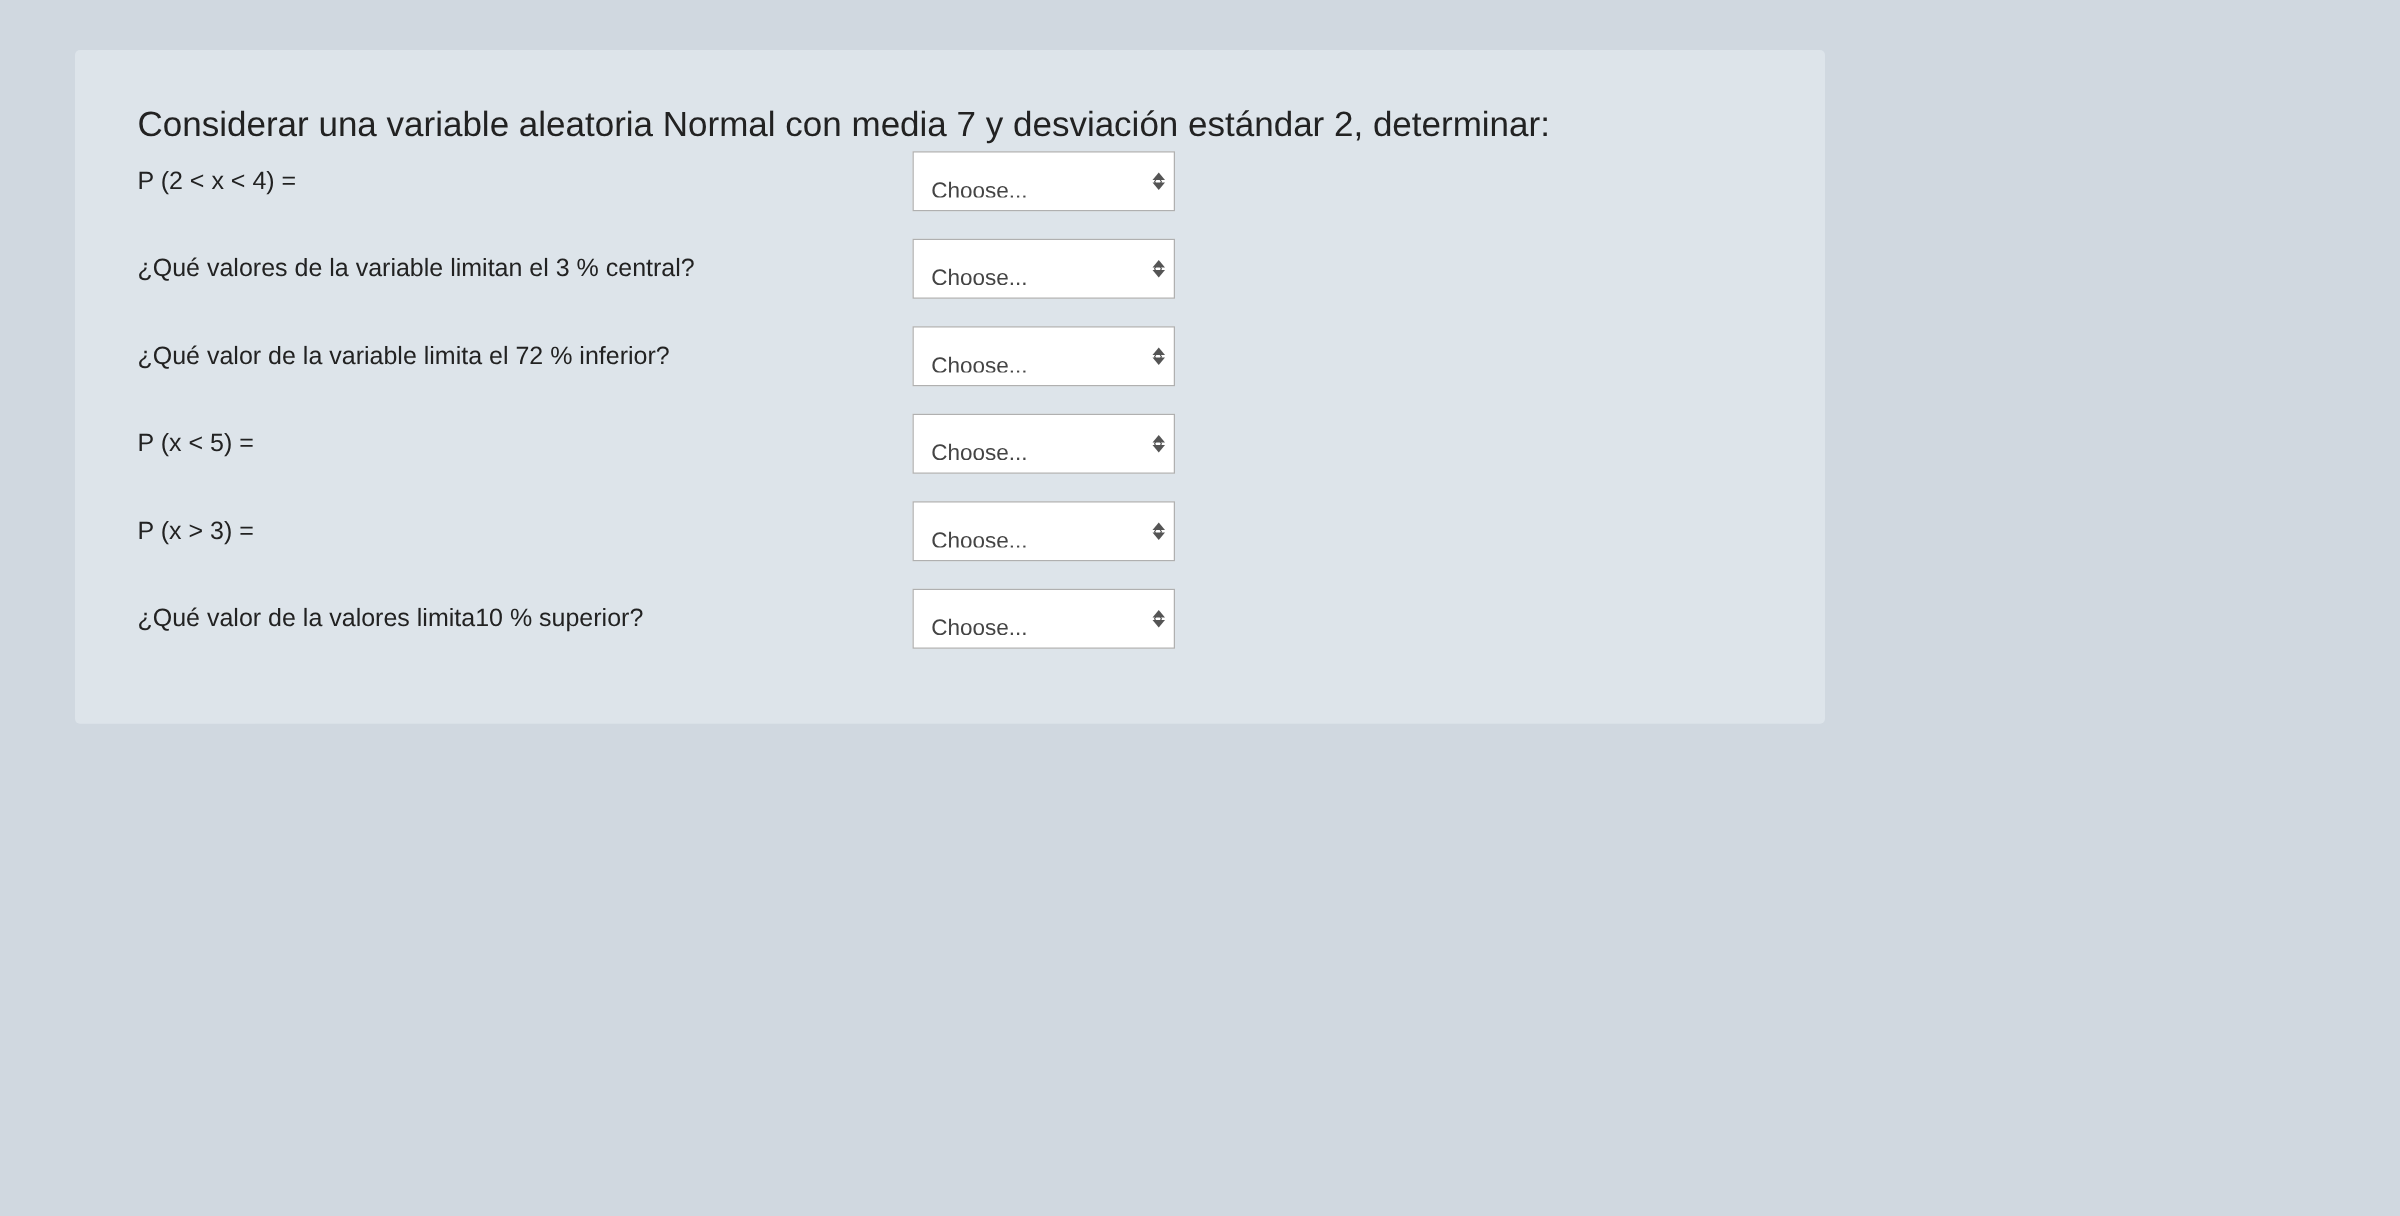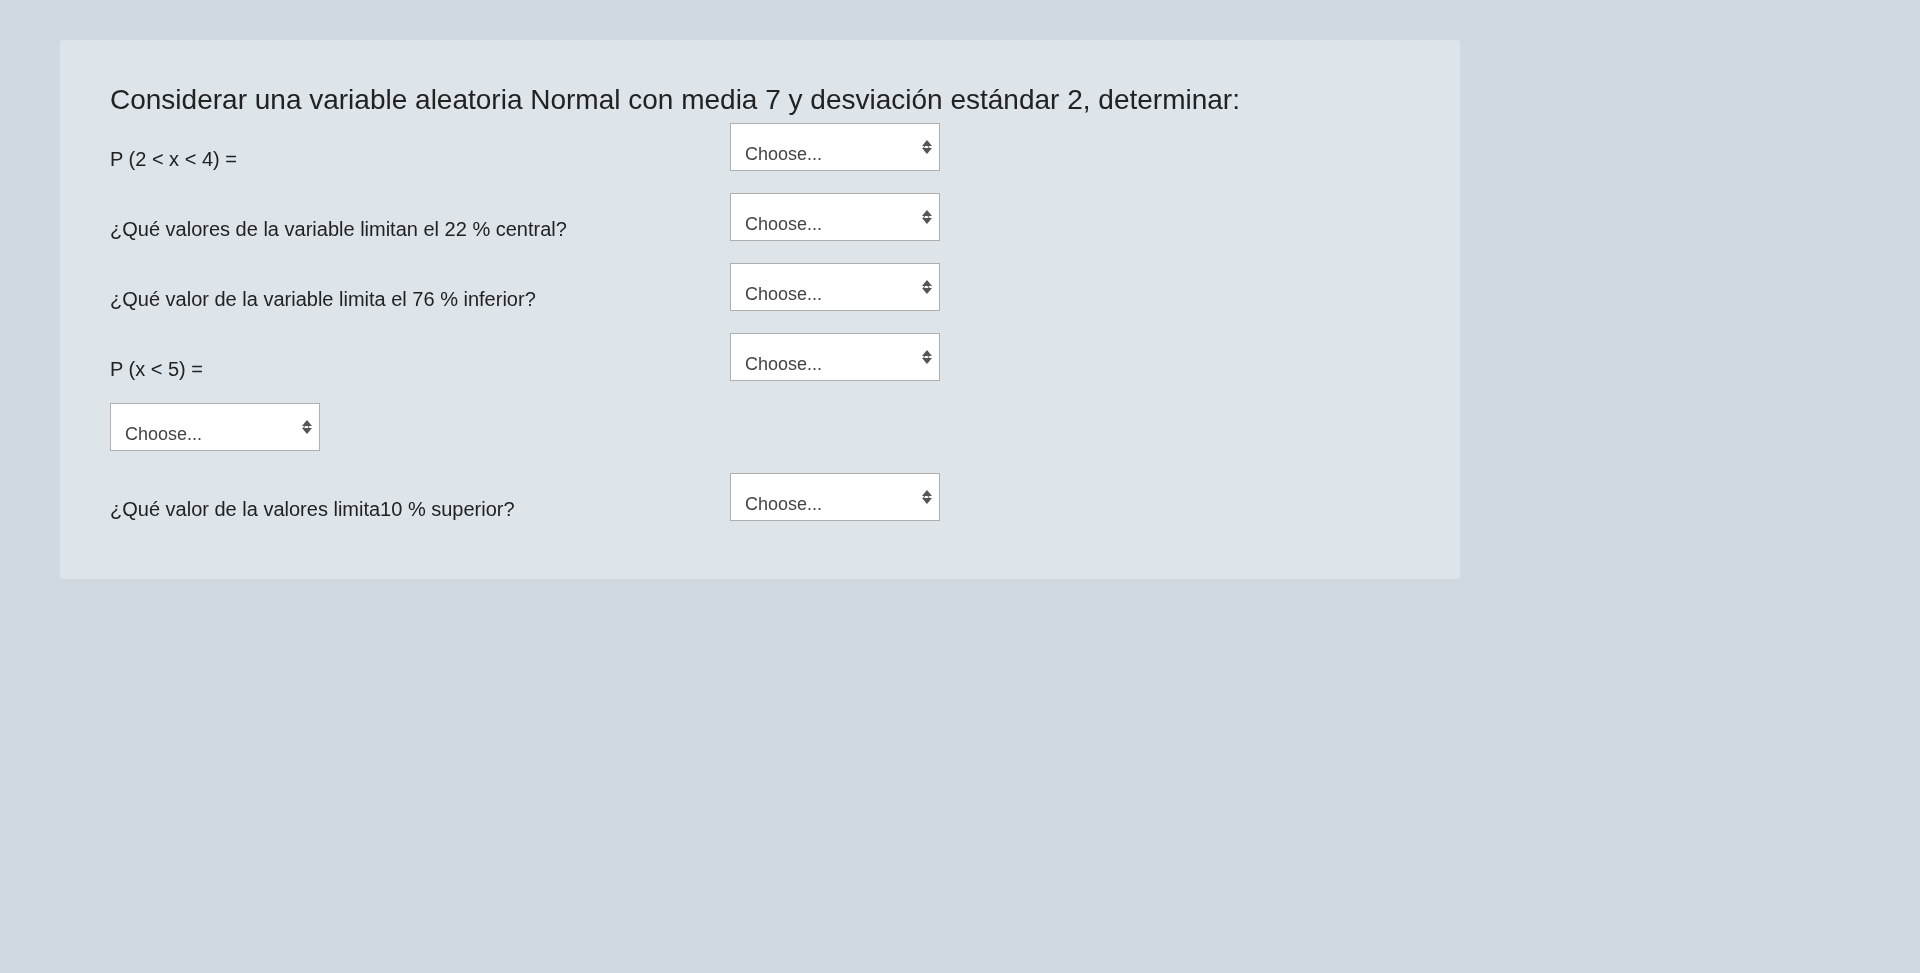--- a/index.html
+++ b/index.html
@@ -28,21 +28,21 @@
 
     .question-title {
       font-size: 28px;
       color: #222;
       line-height: 1.4;
       font-weight: 400;
     }
 
     .question-row {
       display: flex;
-      align-items: flex-end;
+      align-items: center;
       margin-bottom: 18px;
       min-height: 52px;
     }
 
     .question-label {
       font-size: 20px;
       color: #222;
       flex: 0 0 620px;
       font-weight: 400;
     }
@@ -113,41 +113,42 @@
   <div id="questions-container">
 
   <div class="question-row">
         <div class="question-label">P (2 &lt; x &lt; 4) =</div>
         <div class="dropdown-container"><select class="styled-select"><option value="">Choose...</option><option value="0.0668">0.0668</option><option value="0.1587">0.1587</option><option value="0.8413">0.8413</option><option value="0.9332">0.9332</option><option value="3, 11">3, 11</option><option value="2.71">2.71</option><option value="9.56">9.56</option></select><div class="dropdown-icon">
             <div class="arrow-up"></div>
             <div class="arrow-down"></div>
           </div></div>
       </div>
       <div class="question-row">
-        <div class="question-label">¿Qué valores de la variable limitan el 22 % central?</div>
+        <div class="question-label">¿Qué valores de la variable limitan el 3 % central?</div>
         <div class="dropdown-container"><select class="styled-select"><option value="">Choose...</option><option value="0.0668">0.0668</option><option value="0.1587">0.1587</option><option value="0.8413">0.8413</option><option value="0.9332">0.9332</option><option value="3, 11">3, 11</option><option value="2.71">2.71</option><option value="9.56">9.56</option></select><div class="dropdown-icon">
             <div class="arrow-up"></div>
             <div class="arrow-down"></div>
           </div></div>
       </div>
       <div class="question-row">
-        <div class="question-label">¿Qué valor de la variable limita el 76 % inferior?</div>
+        <div class="question-label">¿Qué valor de la variable limita el 72 % inferior?</div>
         <div class="dropdown-container"><select class="styled-select"><option value="">Choose...</option><option value="0.0668">0.0668</option><option value="0.1587">0.1587</option><option value="0.8413">0.8413</option><option value="0.9332">0.9332</option><option value="3, 11">3, 11</option><option value="2.71">2.71</option><option value="9.56">9.56</option></select><div class="dropdown-icon">
             <div class="arrow-up"></div>
             <div class="arrow-down"></div>
           </div></div>
       </div>
       <div class="question-row">
         <div class="question-label">P (x &lt; 5) =</div>
         <div class="dropdown-container"><select class="styled-select"><option value="">Choose...</option><option value="0.0668">0.0668</option><option value="0.1587">0.1587</option><option value="0.8413">0.8413</option><option value="0.9332">0.9332</option><option value="3, 11">3, 11</option><option value="2.71">2.71</option><option value="9.56">9.56</option></select><div class="dropdown-icon">
             <div class="arrow-up"></div>
             <div class="arrow-down"></div>
           </div></div>
       </div>
       <div class="question-row">
+        <div class="question-label">P (x &gt; 3) =</div>
         <div class="dropdown-container"><select class="styled-select"><option value="">Choose...</option><option value="0.0668">0.0668</option><option value="0.1587">0.1587</option><option value="0.8413">0.8413</option><option value="0.9332">0.9332</option><option value="3, 11">3, 11</option><option value="2.71">2.71</option><option value="9.56">9.56</option></select><div class="dropdown-icon">
             <div class="arrow-up"></div>
             <div class="arrow-down"></div>
           </div></div>
       </div>
       <div class="question-row">
         <div class="question-label">¿Qué valor de la valores limita10 % superior?</div>
         <div class="dropdown-container"><select class="styled-select"><option value="">Choose...</option><option value="0.0668">0.0668</option><option value="0.1587">0.1587</option><option value="0.8413">0.8413</option><option value="0.9332">0.9332</option><option value="3, 11">3, 11</option><option value="2.71">2.71</option><option value="9.56">9.56</option></select><div class="dropdown-icon">
             <div class="arrow-up"></div>
             <div class="arrow-down"></div>

